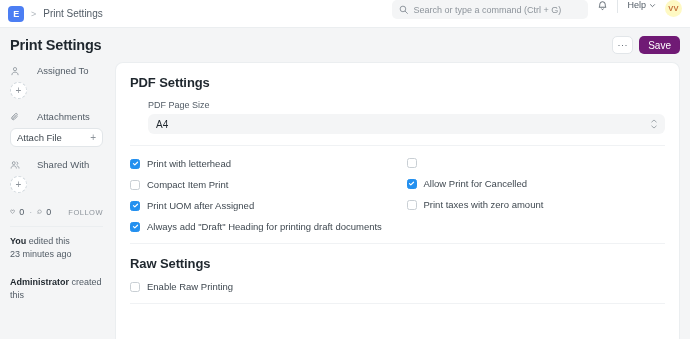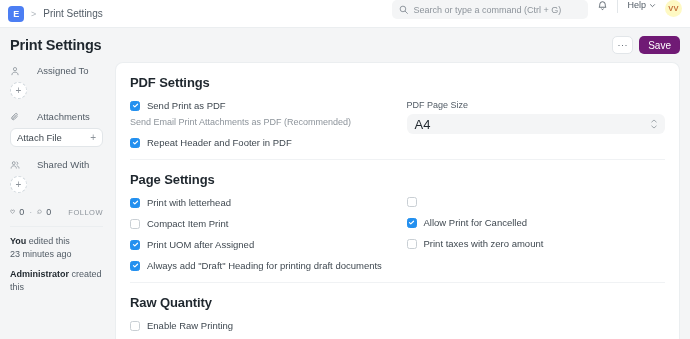--- a/index.html
+++ b/index.html
@@ -102,21 +102,21 @@
   .social-row {
     display: flex; align-items: center; gap: 4px;
     margin-top: 14px; font-size: 9px; color: #525C66;
   }
   .social-row .count { font-size: 9px; color: #525C66; }
   .dot-sep { color: #B0B7BD; font-size: 9px; margin: 0 1px; }
   .follow { margin-left: 13px; font-size: 7.5px; color: #8D949B; letter-spacing: .5px; }
   .hr { height: 1px; background: #EBEEF0; margin: 9px 0 8px 0; }
   .activity { font-size: 9px; color: #525C66; line-height: 13px; }
   .activity b { color: #1F272E; font-weight: bold; }
-  .activity .blk { margin-bottom: 7px; }
+  .activity .blk { margin-bottom: 15px; }
 
   
   .card {
     flex: 1;
     background: #fff;
     border: 1px solid #EBEEF0;
     border-bottom: none;
     border-radius: 8px 8px 0 0;
     padding: 0 14px;
     overflow: hidden;
@@ -137,21 +137,21 @@
   .cb.on { background: #2490EF; border-color: #2490EF; }
   .cb-label { font-size: 9.5px; color: #3F4850; }
   .desc { font-size: 9px; color: #8D949B; margin: -4px 0 10px 0; }
 
   .field-label { font-size: 9px; color: #525C66; margin-bottom: 4px; }
   .select-box {
     height: 20px; border-radius: 6px; background: #F4F5F6;
     display: flex; align-items: center; justify-content: space-between;
     padding: 0 8px;
   }
-  .select-box .val { font-size: 13px; color: #1F272E; }
+  .select-box .val { font-size: 10px; color: #1F272E; }
   .chev { display: flex; flex-direction: column; gap: 2px; align-items: center; }
 </style>
 </head>
 <body>
 
 <div class="navbar">
   <div class="nav-left">
     <div class="logo">E</div>
     <span class="bc-sep">&gt;</span>
     <span class="bc-text">Print Settings</span>
@@ -246,58 +246,38 @@
         <b>Administrator</b><span> created this</span>
       </div>
     </div>
   </div>
 
   <div class="card">
 
     <div class="section">
       <div class="sec-title">PDF Settings</div>
       <div class="cols">
-        <div class="col">
-          <div class="cb-row">
-            <span class="cb on">
-              <svg width="7" height="7" viewBox="0 0 12 12" fill="none" stroke="#fff" stroke-width="2">
-                  <path d="M2.5 6.2L4.8 8.5 9.5 3.8" stroke-linecap="round" stroke-linejoin="round"></path>
-                </svg>
-            </span>
-            <span class="cb-label">Send Print as PDF</span>
-          </div>
-          <div class="desc">Send Email Print Attachments as PDF (Recommended)</div>
-          <div class="cb-row">
-            <span class="cb on">
-              <svg width="7" height="7" viewBox="0 0 12 12" fill="none" stroke="#fff" stroke-width="2">
-                  <path d="M2.5 6.2L4.8 8.5 9.5 3.8" stroke-linecap="round" stroke-linejoin="round"></path>
-                </svg>
-            </span>
-            <span class="cb-label">Repeat Header and Footer in PDF</span>
-          </div>
-        </div>
         <div class="col right">
           <div class="field-label">PDF Page Size</div>
           <div class="select-box">
             <span class="val">A4</span>
             <span class="chev">
               <svg width="6" height="4" viewBox="0 0 12 7" fill="none" stroke="#8D949B" stroke-width="1.6">
                   <path d="M1.5 5.5L6 1.5l4.5 4" stroke-linecap="round" stroke-linejoin="round"></path>
                 </svg>
               <svg width="6" height="4" viewBox="0 0 12 7" fill="none" stroke="#8D949B" stroke-width="1.6">
                   <path d="M1.5 1.5L6 5.5l4.5-4" stroke-linecap="round" stroke-linejoin="round"></path>
                 </svg>
             </span>
           </div>
         </div>
       </div>
     </div>
 
     <div class="section">
-      <div class="sec-title">Page Settings</div>
       <div class="cols">
         <div class="col">
           <div class="cb-row">
             <span class="cb on">
               <svg width="7" height="7" viewBox="0 0 12 12" fill="none" stroke="#fff" stroke-width="2">
                   <path d="M2.5 6.2L4.8 8.5 9.5 3.8" stroke-linecap="round" stroke-linejoin="round"></path>
                 </svg>
             </span>
             <span class="cb-label">Print with letterhead</span>
           </div>
@@ -336,21 +316,21 @@
           </div>
           <div class="cb-row">
             <span class="cb"></span>
             <span class="cb-label">Print taxes with zero amount</span>
           </div>
         </div>
       </div>
     </div>
 
     <div class="section">
-      <div class="sec-title">Raw Quantity</div>
+      <div class="sec-title">Raw Settings</div>
       <div class="cb-row">
         <span class="cb"></span>
         <span class="cb-label">Enable Raw Printing</span>
       </div>
     </div>
 
   </div>
 </div>
 
 </body></html>

